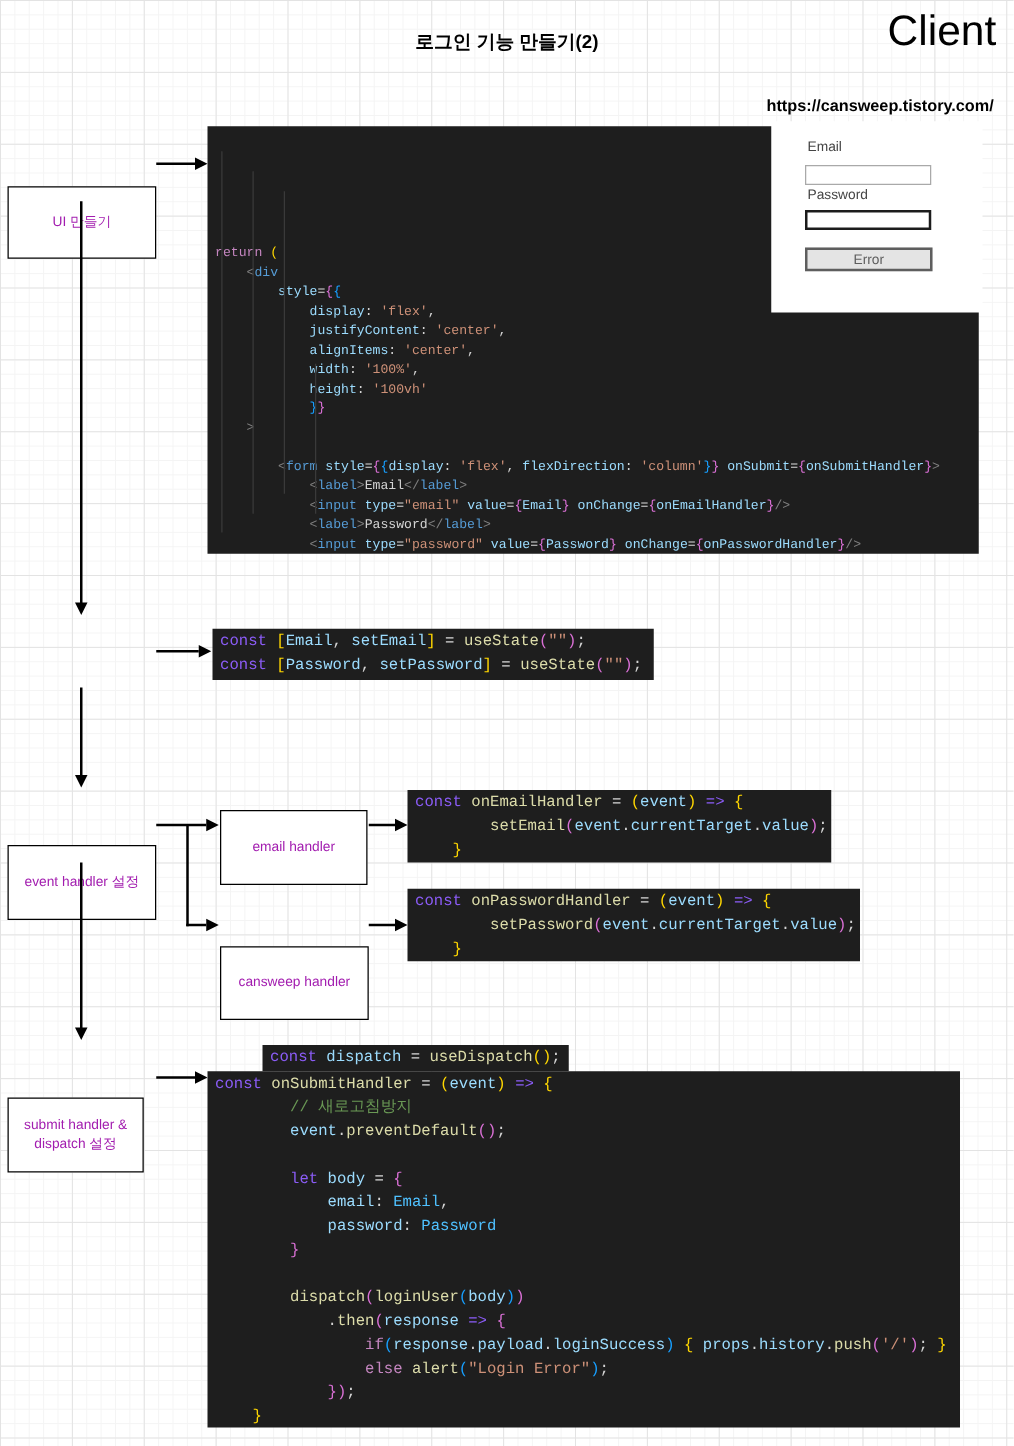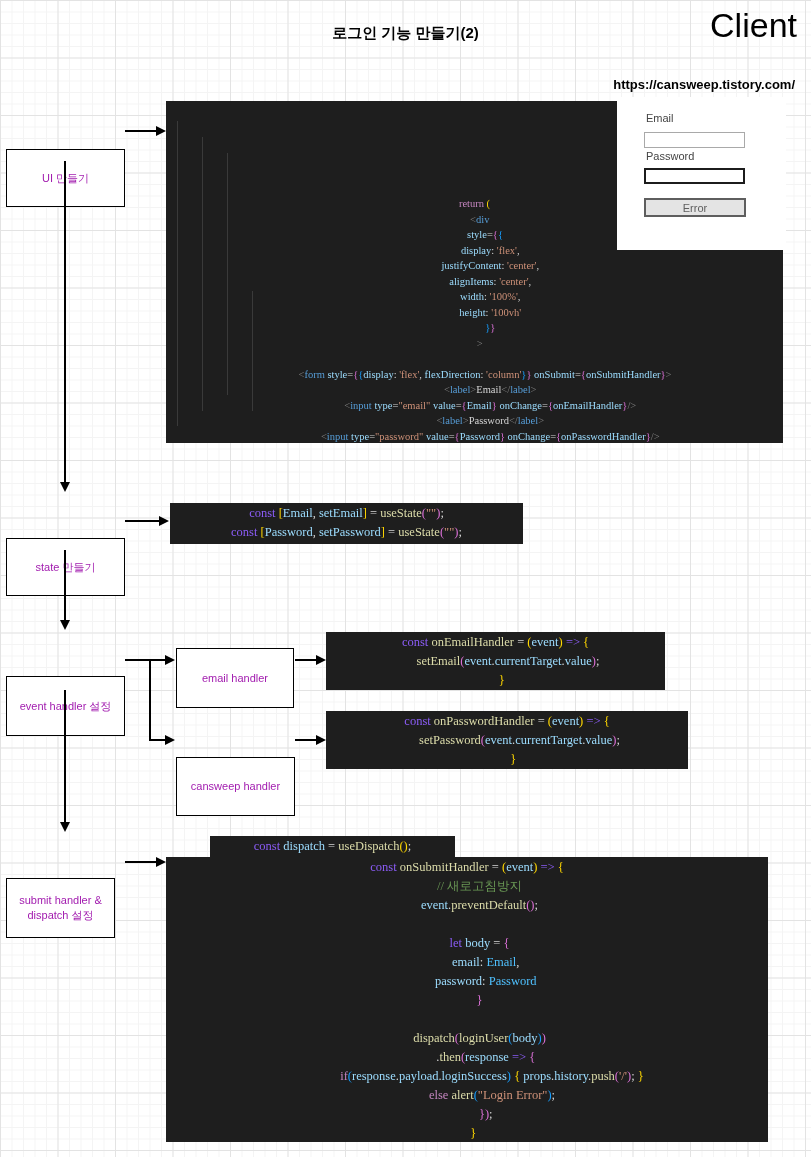--- a/index.html
+++ b/index.html
@@ -22,22 +22,22 @@
   .client { top:6px; right:14px; font-size:34px; color:#000; }
   .url { top:77px; right:16px; font-size:13px; font-weight:bold; color:#000; }
 
   .flow-box {
     background:#fff; border:1px solid #000; color:#a21caf;
     display:flex; align-items:center; justify-content:center; text-align:center;
     font-size:11px; white-space:pre-line; line-height:1.35;margin-top:46px;
   }
 
   .code {
-    background:#1e1e1e; font-family:Liberation Serif, serif;
-    white-space:pre; color:#d4d4d4; overflow:hidden;text-align:center;
+    background:#1e1e1e; font-family:Liberation Mono, monospace;
+    white-space:pre; color:#d4d4d4; overflow:hidden;
   }
   .code-line { white-space:pre; }
   .code-sm { font-size:10.5px; line-height:15.5px; padding:2px 6px; }
   .code-md { font-size:12.5px; line-height:19px; padding:1px 6px; }
 
   .c-kw  { color:#c586c0; }
   .c-kb  { color:#8b5cf6; }
   .c-tag { color:#569cd6; }
   .c-attr{ color:#9cdcfe; }
   .c-var2{ color:#4fc1ff; }
@@ -72,21 +72,20 @@
 </head>
 <body>
 
 <div class="canvas">
 
   <div class="abs title">로그인 기능 만들기(2)</div>
   <div class="abs client">Client</div>
   <div class="abs url">https://cansweep.tistory.com/</div>
 
   <div class="abs flow-box" style="left:6px; top:103px; width:119px; height:58px;">UI 만들기</div>
-  <div class="abs flow-box" style="left:6px; top:492px; width:119px; height:58px;">state 만들기</div>
   <div class="abs flow-box" style="left:6px; top:630px; width:119px; height:60px;">event handler 설정</div>
   <div class="abs flow-box" style="left:6px; top:832px; width:109px; height:60px;">submit handler &amp;
 dispatch 설정</div>
   <div class="abs flow-box" style="left:176px; top:602px; width:118px; height:60px;">email handler</div>
   <div class="abs flow-box" style="left:176px; top:711px; width:119px; height:59px;">cansweep handler</div>
 
   <div>
     <div class="abs hline" style="left:125px; top:130px; width:32px;"></div>
     <div class="abs arrow-right" style="left:156px; top:126px;"></div>
   </div>

